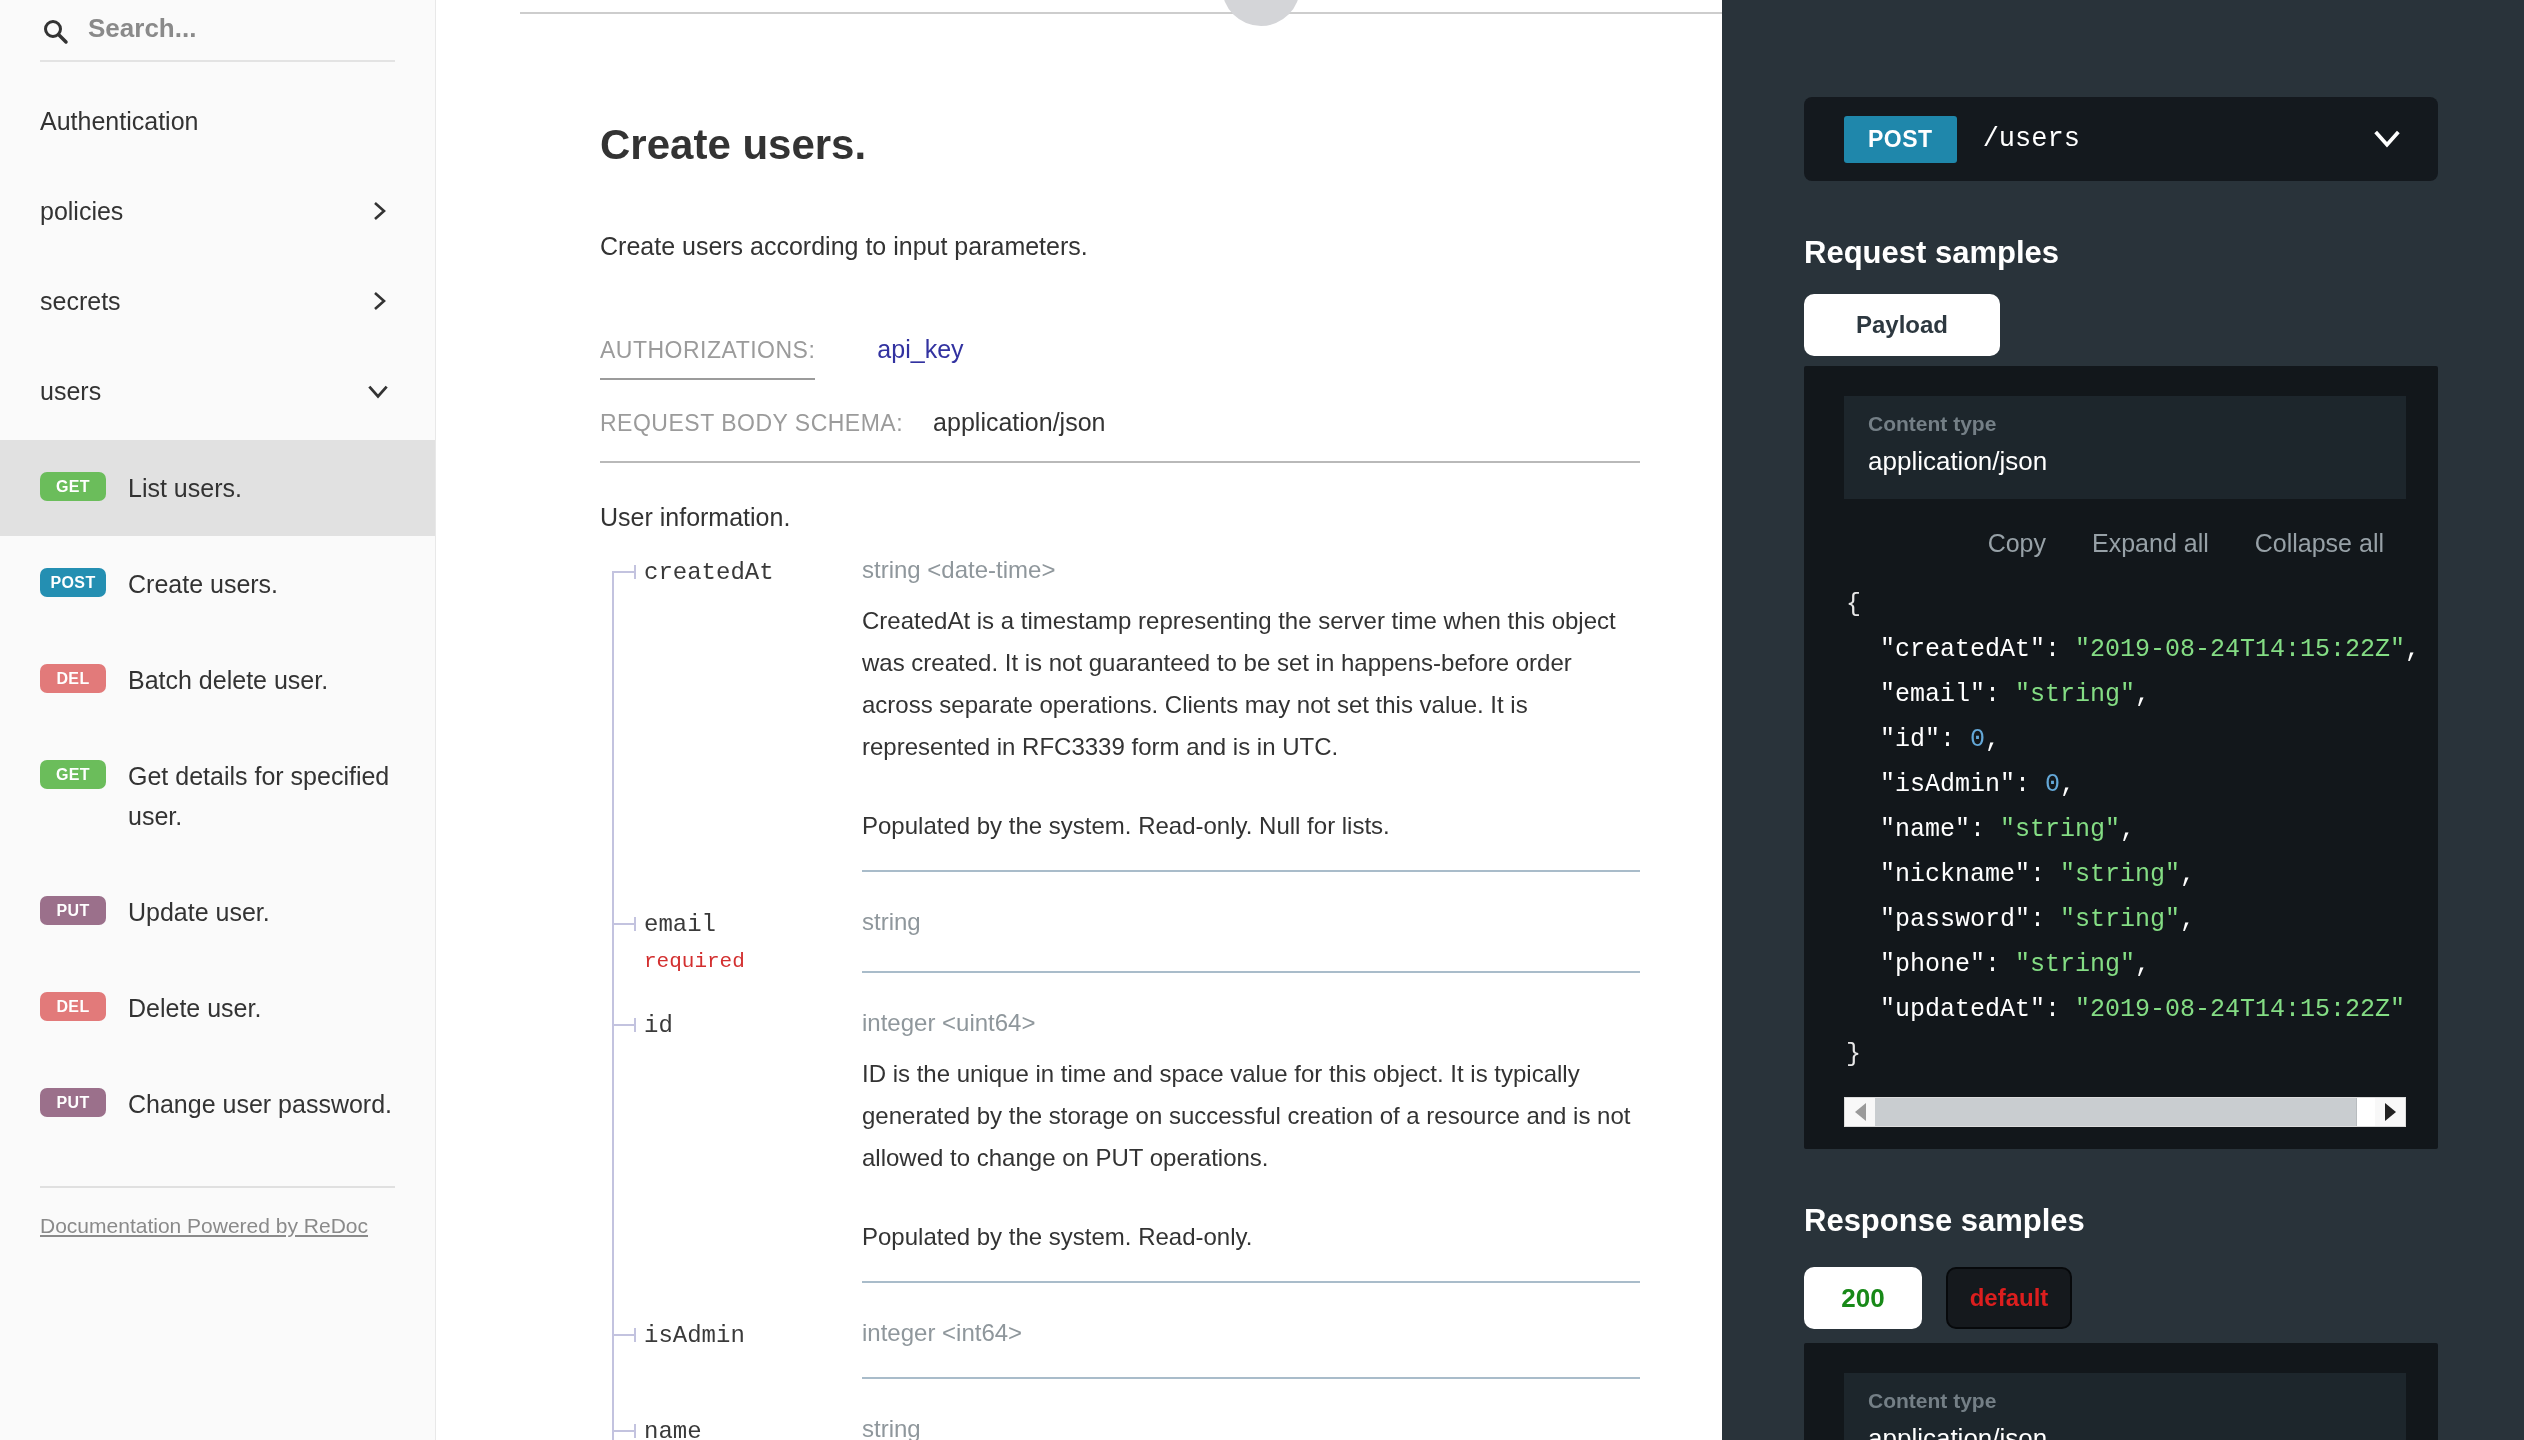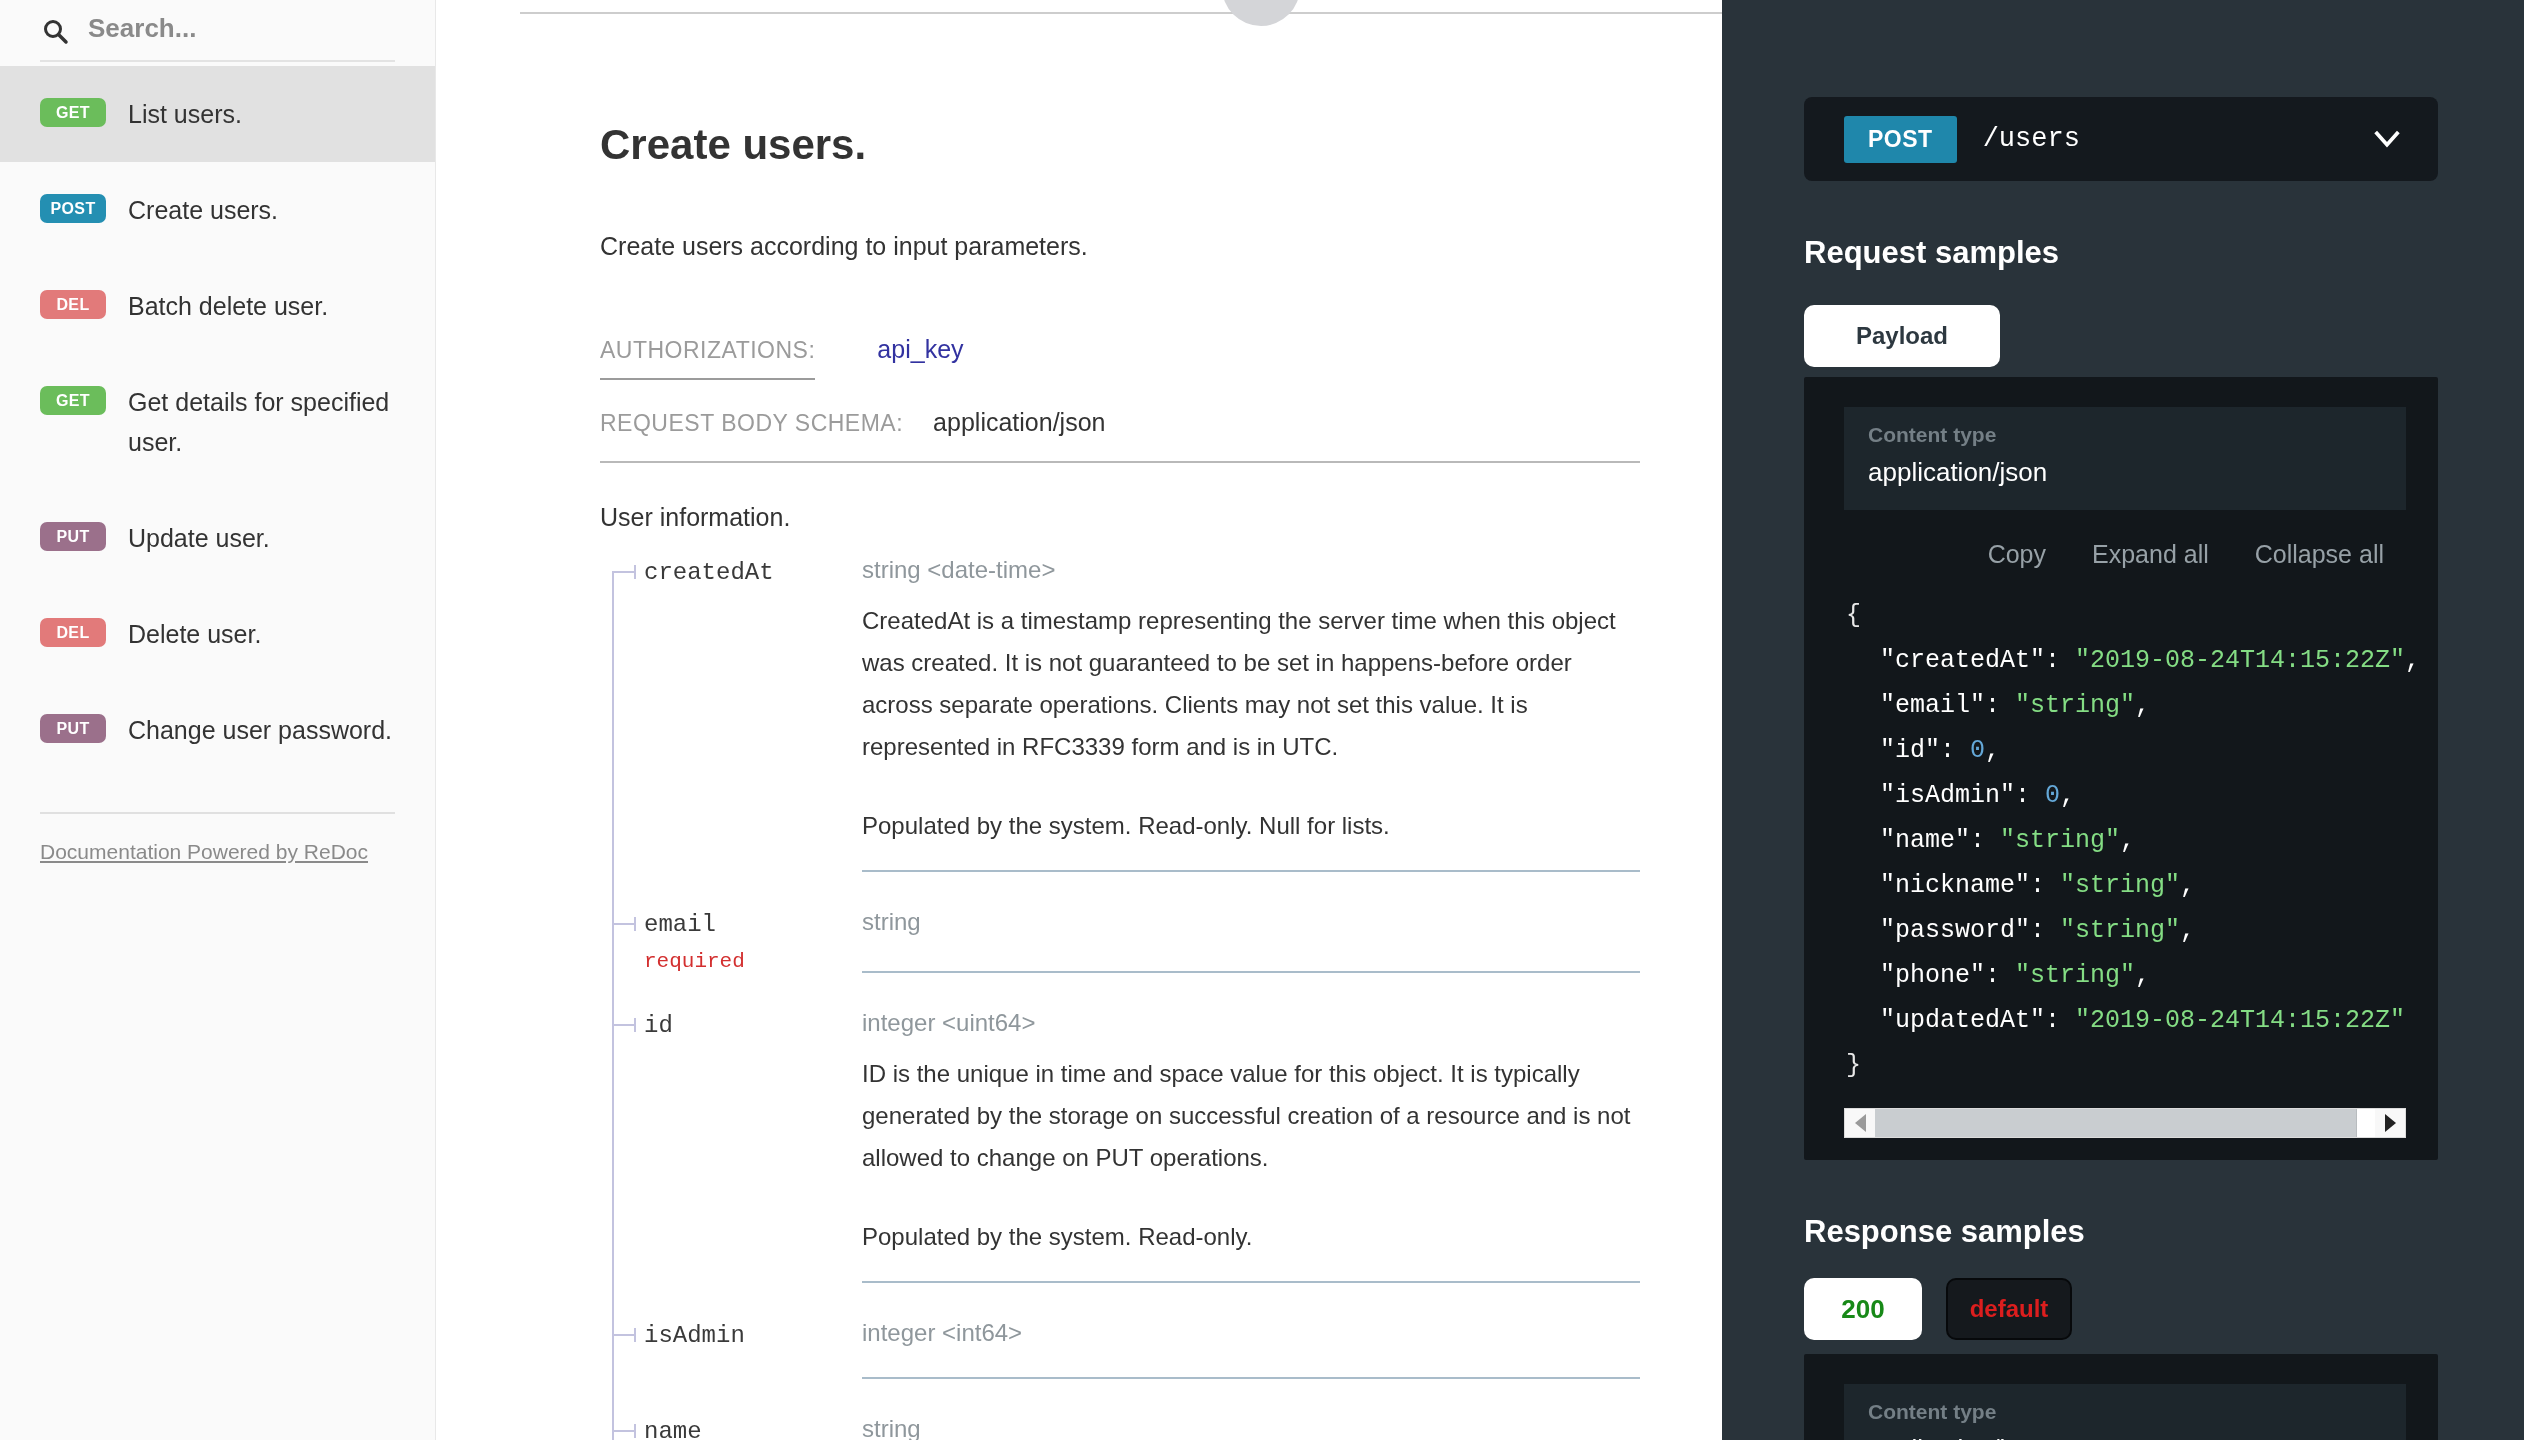--- a/index.html
+++ b/index.html
@@ -79,21 +79,21 @@
   
   .rpanel { position:absolute; left:1722px; top:0; width:802px; height:1440px;
             background:#29333a; padding:0 86px 0 82px; color:#fff; }
   .endpoint { margin-top:97px; height:84px; background:#14191e; border-radius:8px;
               display:flex; align-items:center; cursor:pointer; }
   .pbadge { margin-left:40px; background:#1f87ab; color:#fff; font-weight:bold;
             font-size:23px; padding:10px 24px; border-radius:3px; letter-spacing:.5px; }
   .ppath { margin-left:26px; font-family:"Liberation Mono", monospace; font-size:27px; color:#fff; }
   .endpoint-chev { margin-left:auto; margin-right:34px; }
   .samples-h { margin:54px 0 0; font-size:31px; font-weight:bold; color:#fff; }
-  .payload-tab { margin-top:34px; width:196px; height:62px; background:#fff; border:none;
+  .payload-tab { margin-top:23px; width:196px; height:62px; background:#fff; border:none;
                  border-radius:10px; font-size:24px; font-weight:bold; color:#2d3840;
                  font-family:inherit; cursor:pointer; }
   .codepanel { margin-top:10px; background:#12171b; border-radius:2px; padding:30px 0 22px; }
   .ctbox { margin:0 32px 0 40px; background:#1d262c; padding:16px 24px 22px; cursor:pointer; }
   .ctlabel { font-size:21px; font-weight:bold; color:#747f86; }
   .ctvalue { margin-top:10px; font-size:26px; color:#fff; }
   .actions { margin-top:30px; display:flex; justify-content:flex-end; gap:46px;
              padding-right:54px; font-size:25px; color:#97a1a7; }
   .action { cursor:pointer; }
   .code { margin-top:24px; padding-left:42px; font-family:"Liberation Mono", monospace;
@@ -124,20 +124,43 @@
   <aside class="sidebar">
     <div class="search">
       <svg class="search-icon-svg" width="28" height="28" viewBox="0 0 28 28">
         <circle cx="11" cy="11" r="7.5" fill="none" stroke="#333" stroke-width="3"></circle>
         <line x1="16.5" y1="16.5" x2="24" y2="24" stroke="#333" stroke-width="3.5" stroke-linecap="round"></line>
       </svg>
       <input class="search-input" placeholder="Search..." style="">
       <div class="search-rule"></div>
     </div>
 
+    <nav class="groups">
+      <div class="nav-item">
+        <span>Authentication</span>
+      </div>
+      <div class="nav-item">
+        <span>policies</span>
+        <svg width="24" height="24" viewBox="0 0 24 24">
+          <polyline points="8,4 17,12 8,20" fill="none" stroke="#333" stroke-width="2.6"></polyline>
+        </svg>
+      </div>
+      <div class="nav-item">
+        <span>secrets</span>
+        <svg width="24" height="24" viewBox="0 0 24 24">
+          <polyline points="8,4 17,12 8,20" fill="none" stroke="#333" stroke-width="2.6"></polyline>
+        </svg>
+      </div>
+      <div class="nav-item">
+        <span>users</span>
+        <svg width="26" height="26" viewBox="0 0 24 24">
+          <polyline points="4,8 12,17 20,8" fill="none" stroke="#333" stroke-width="2.6"></polyline>
+        </svg>
+      </div>
+    </nav>
 
     <div class="ops">
       <div class="op active">
         <span class="badge get">GET</span>
         <span class="op-label">List users.</span>
       </div>
       <div class="op">
         <span class="badge post">POST</span>
         <span class="op-label">Create users.</span>
       </div>

